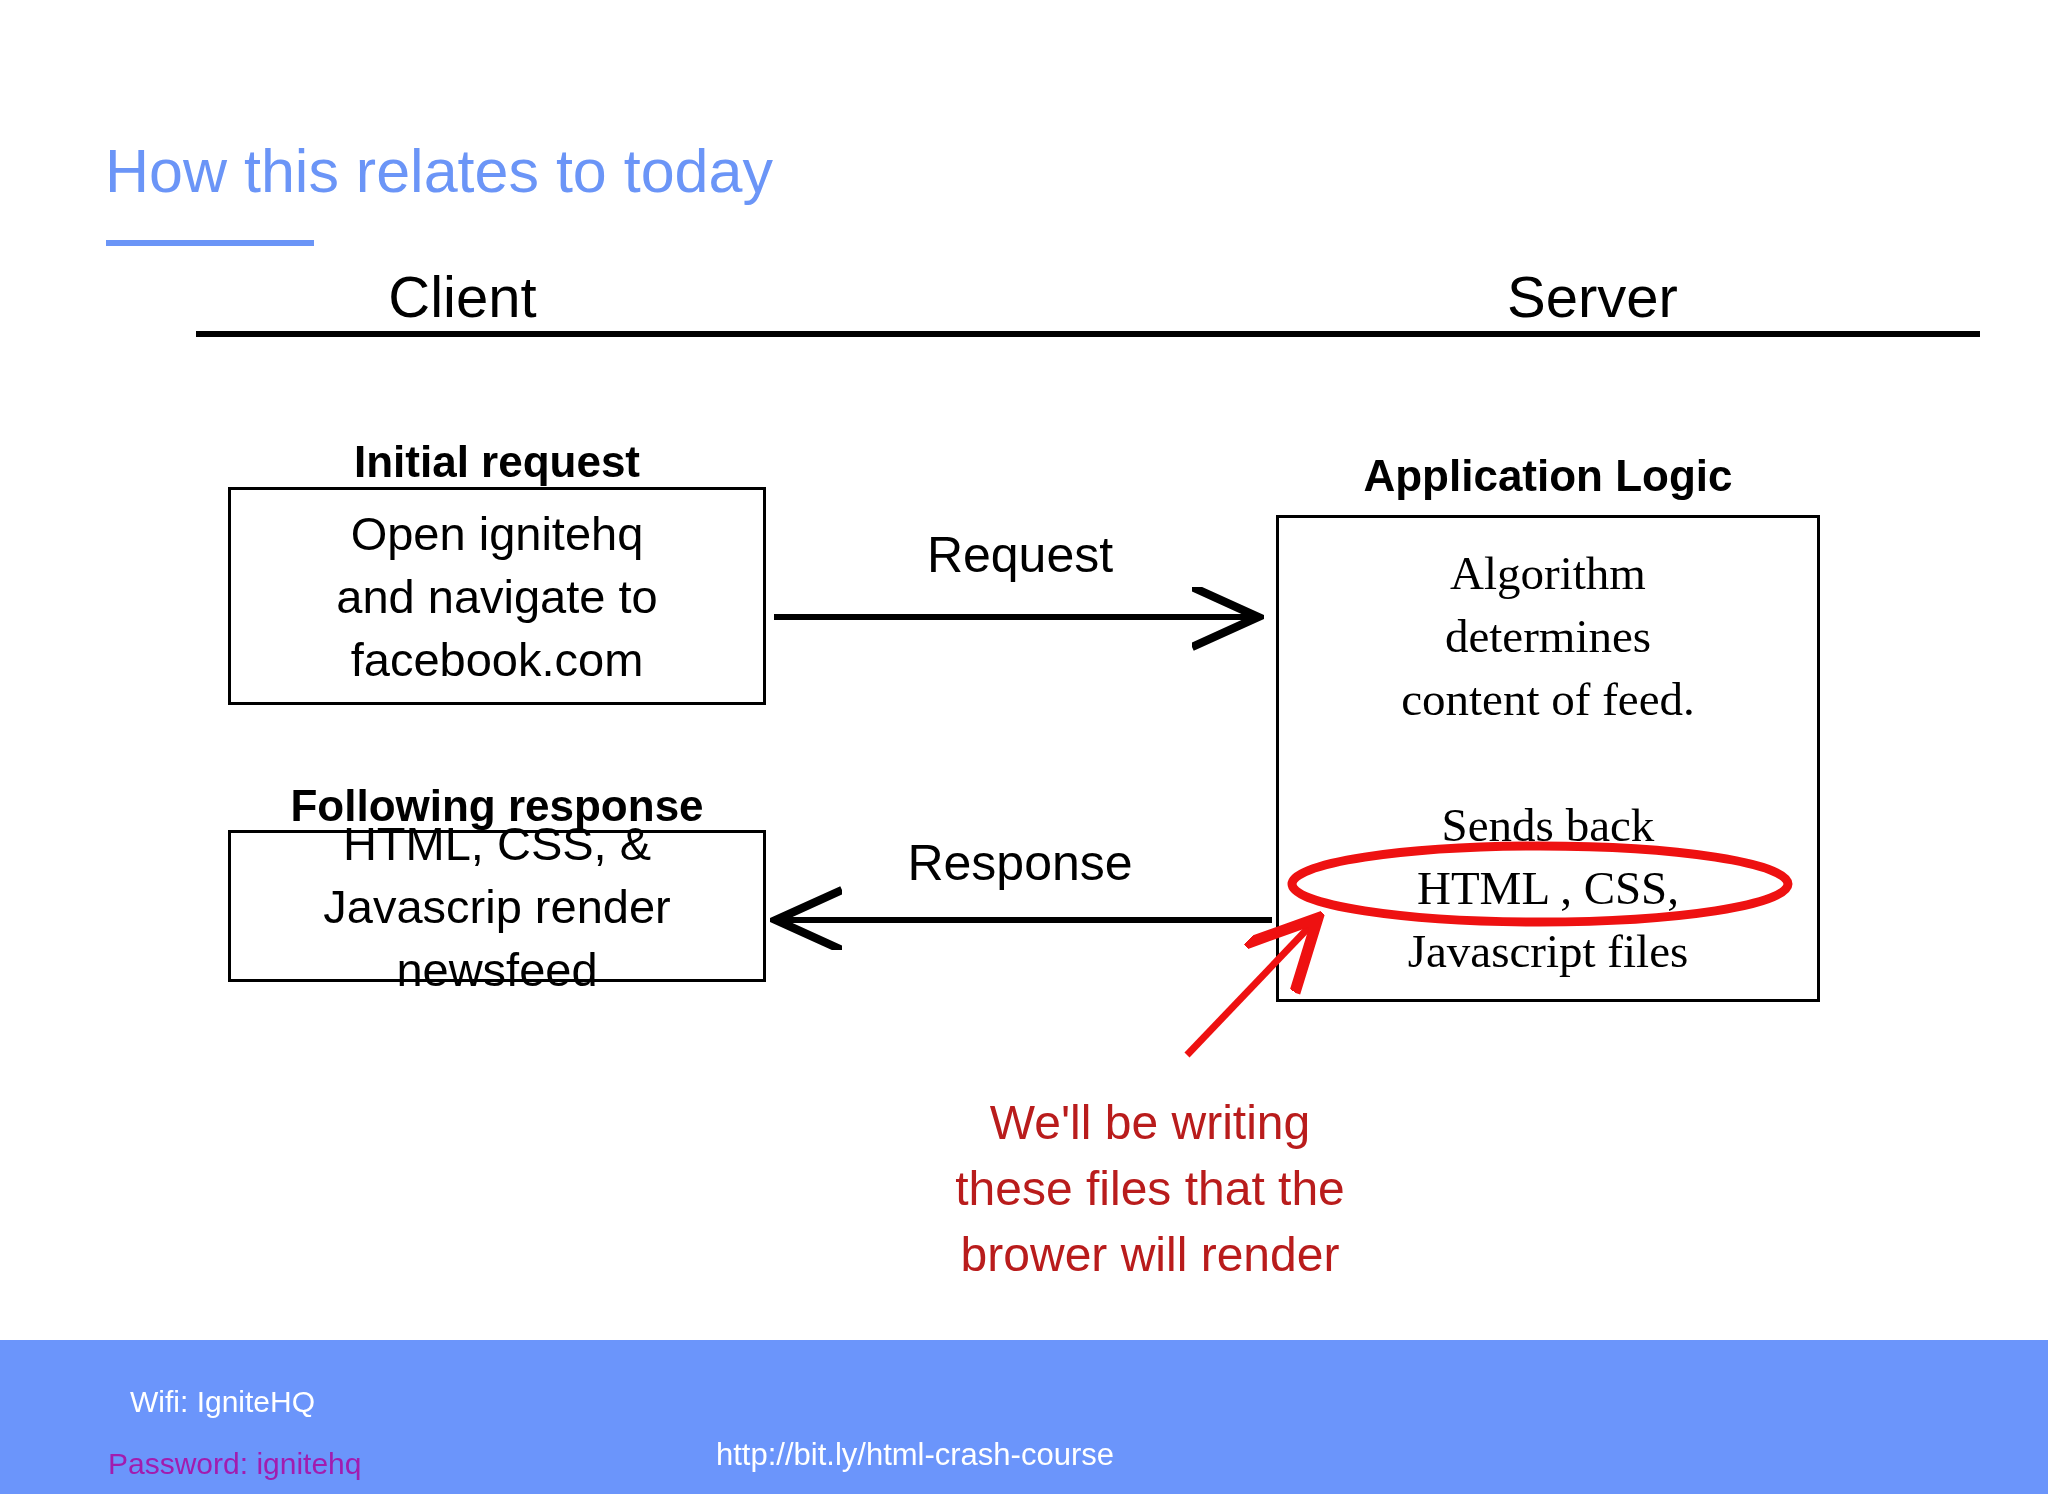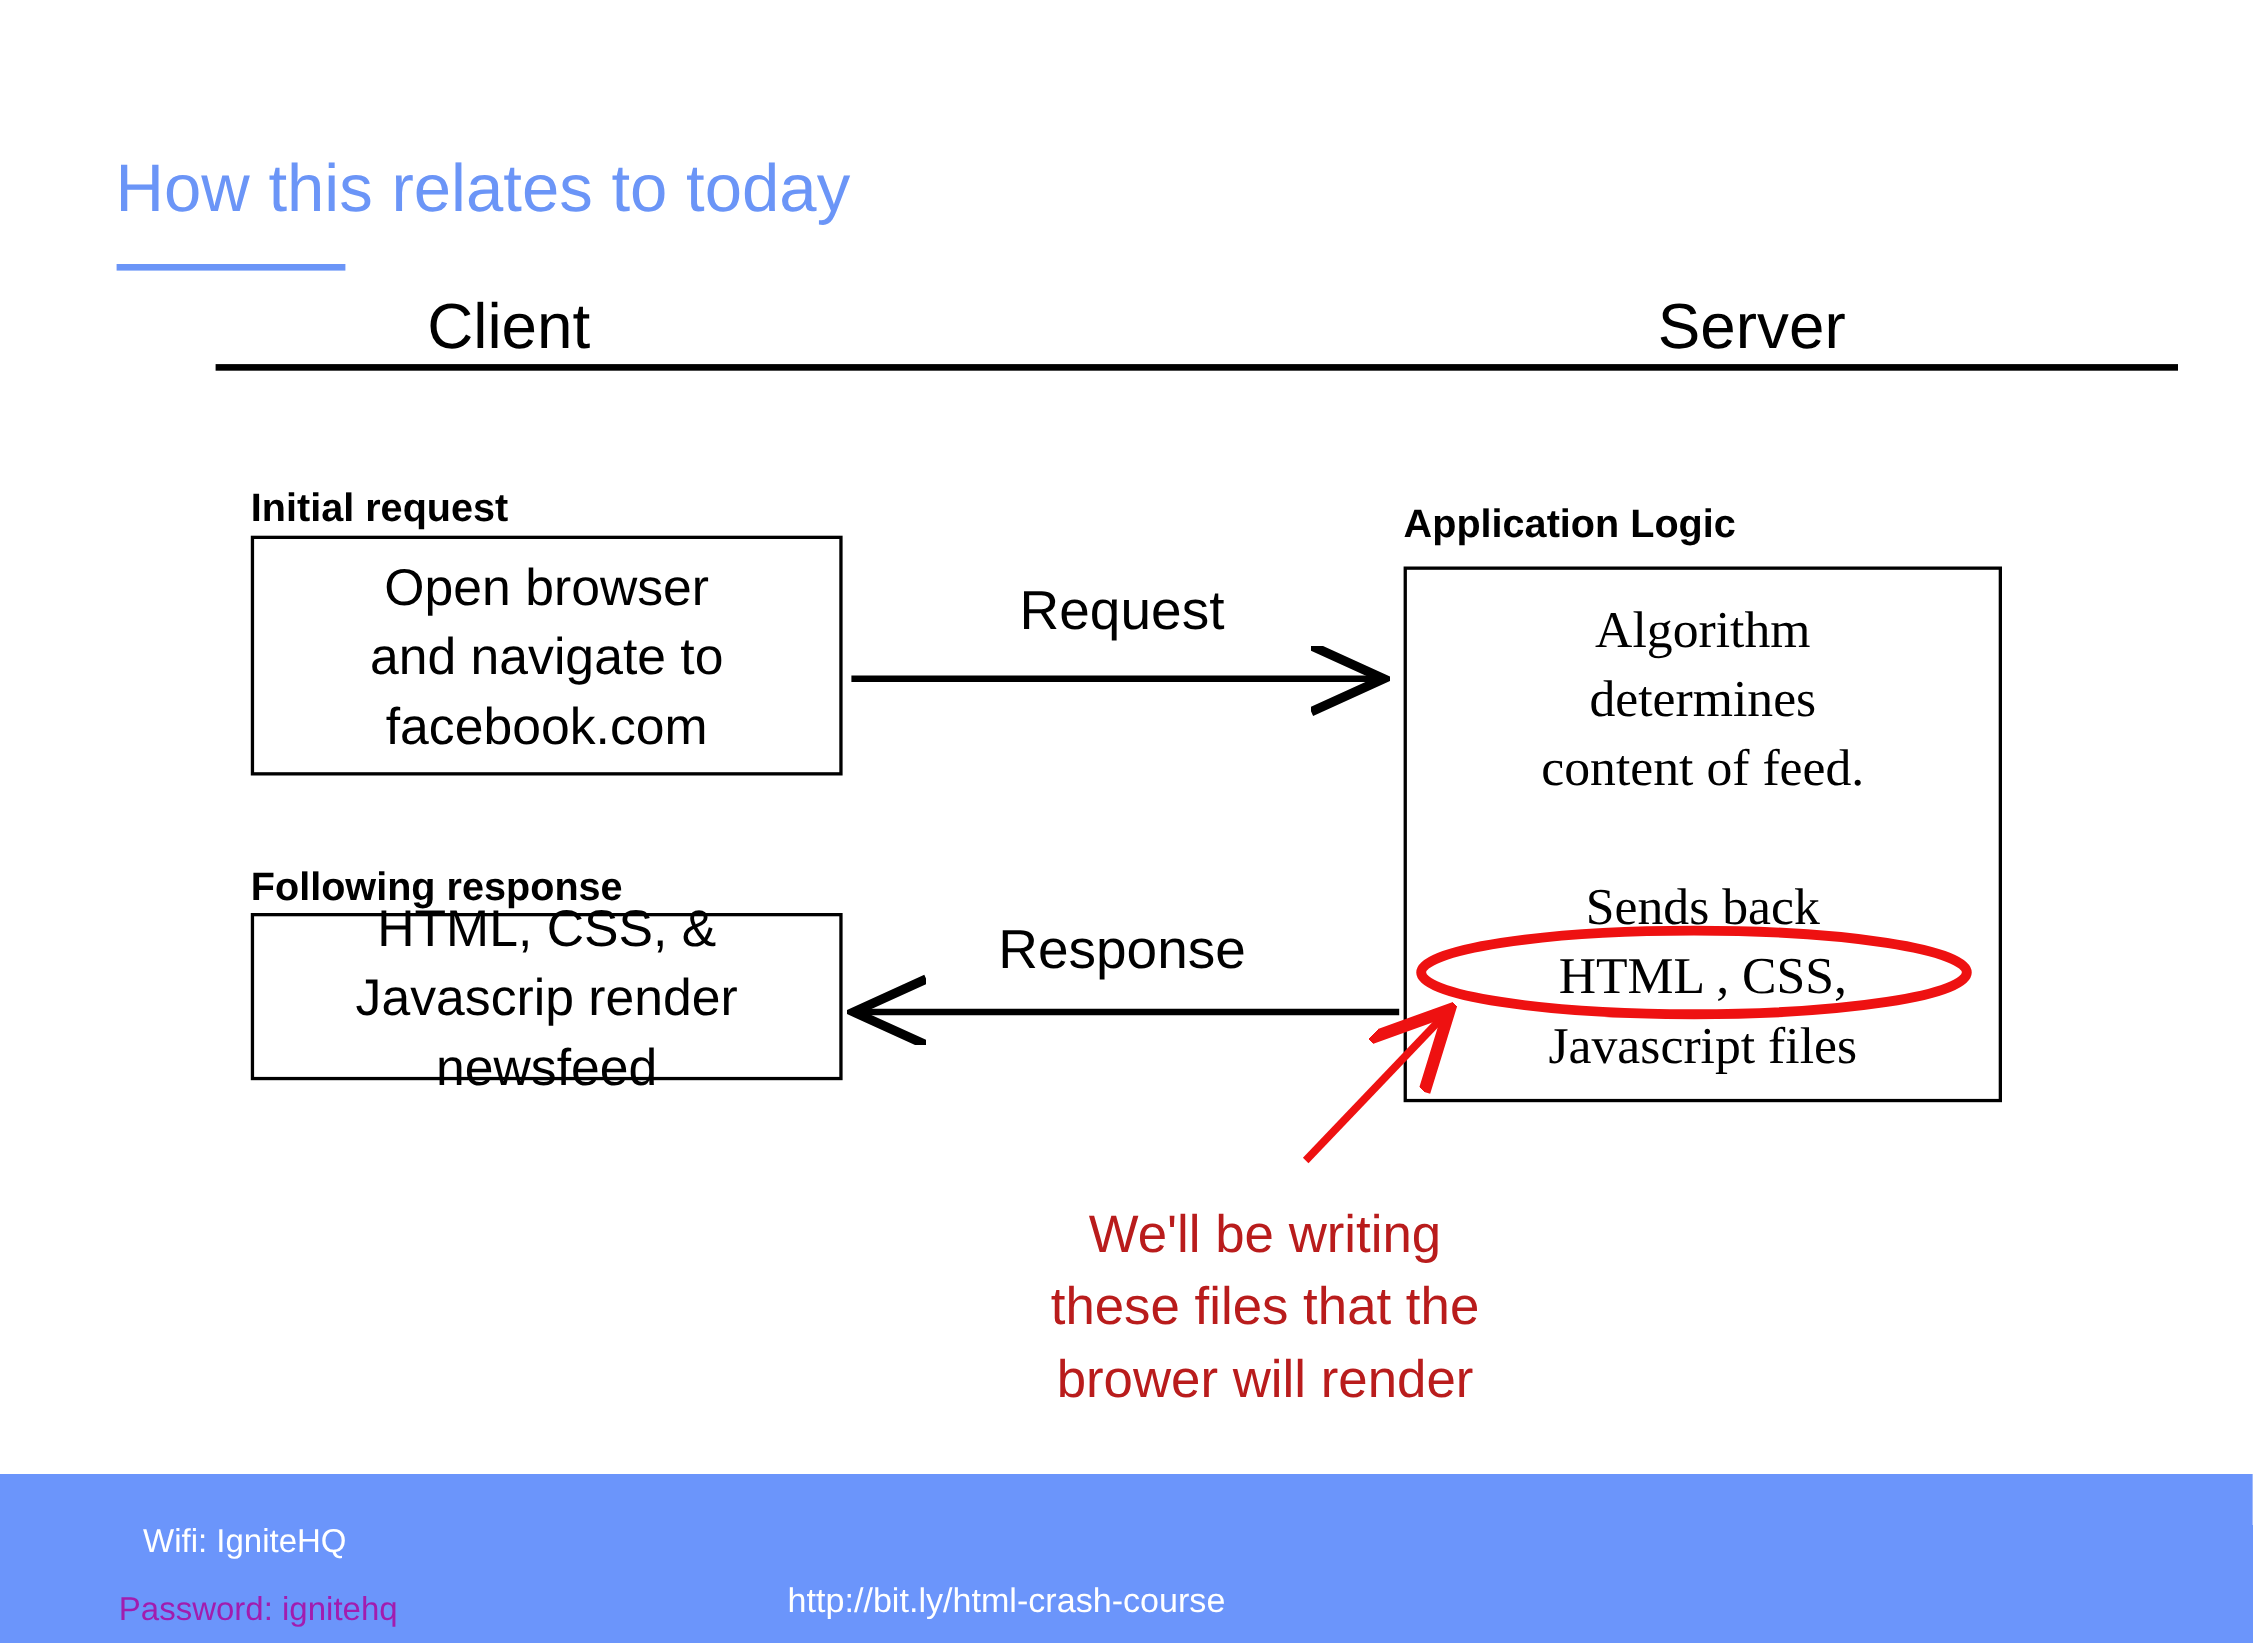--- a/index.html
+++ b/index.html
@@ -62,26 +62,26 @@
     left: 196px;
     top: 331px;
     width: 1784px;
     height: 6px;
     background: #000000;
   }
 
   
   .section-label {
     position: absolute;
-    font-size: 36px;
+    font-size: 44px;
     font-weight: bold;
     line-height: 40px;
     color: #000000;
     white-space: nowrap;
-    text-align: left;
+    text-align: center;
   }
   #label-initial-request { left: 228px; top: 442px; width: 538px; }
   #label-following-response { left: 228px; top: 786px; width: 538px; }
   #label-application-logic { left: 1276px; top: 456px; width: 544px; }
 
   
   .diagram-box {
     position: absolute;
     border: 3px solid #000000;
     box-sizing: border-box;
@@ -196,21 +196,21 @@
 
   <div id="title">How this relates to today</div>
   <div id="title-underline"></div>
 
   <div id="client-header" class="col-header">Client</div>
   <div id="server-header" class="col-header">Server</div>
   <div id="header-rule"></div>
 
   <div id="label-initial-request" class="section-label">Initial request</div>
   <div id="box-initial-request" class="diagram-box">
-    <span class="box-text">Open browser
+    <span class="box-text">Open ignitehq
 and navigate to
 facebook.com</span>
   </div>
 
   <div id="label-following-response" class="section-label">Following response</div>
   <div id="box-following-response" class="diagram-box">
     <span class="box-text">HTML, CSS, &amp;
 Javascrip render
 newsfeed</span>
   </div>

